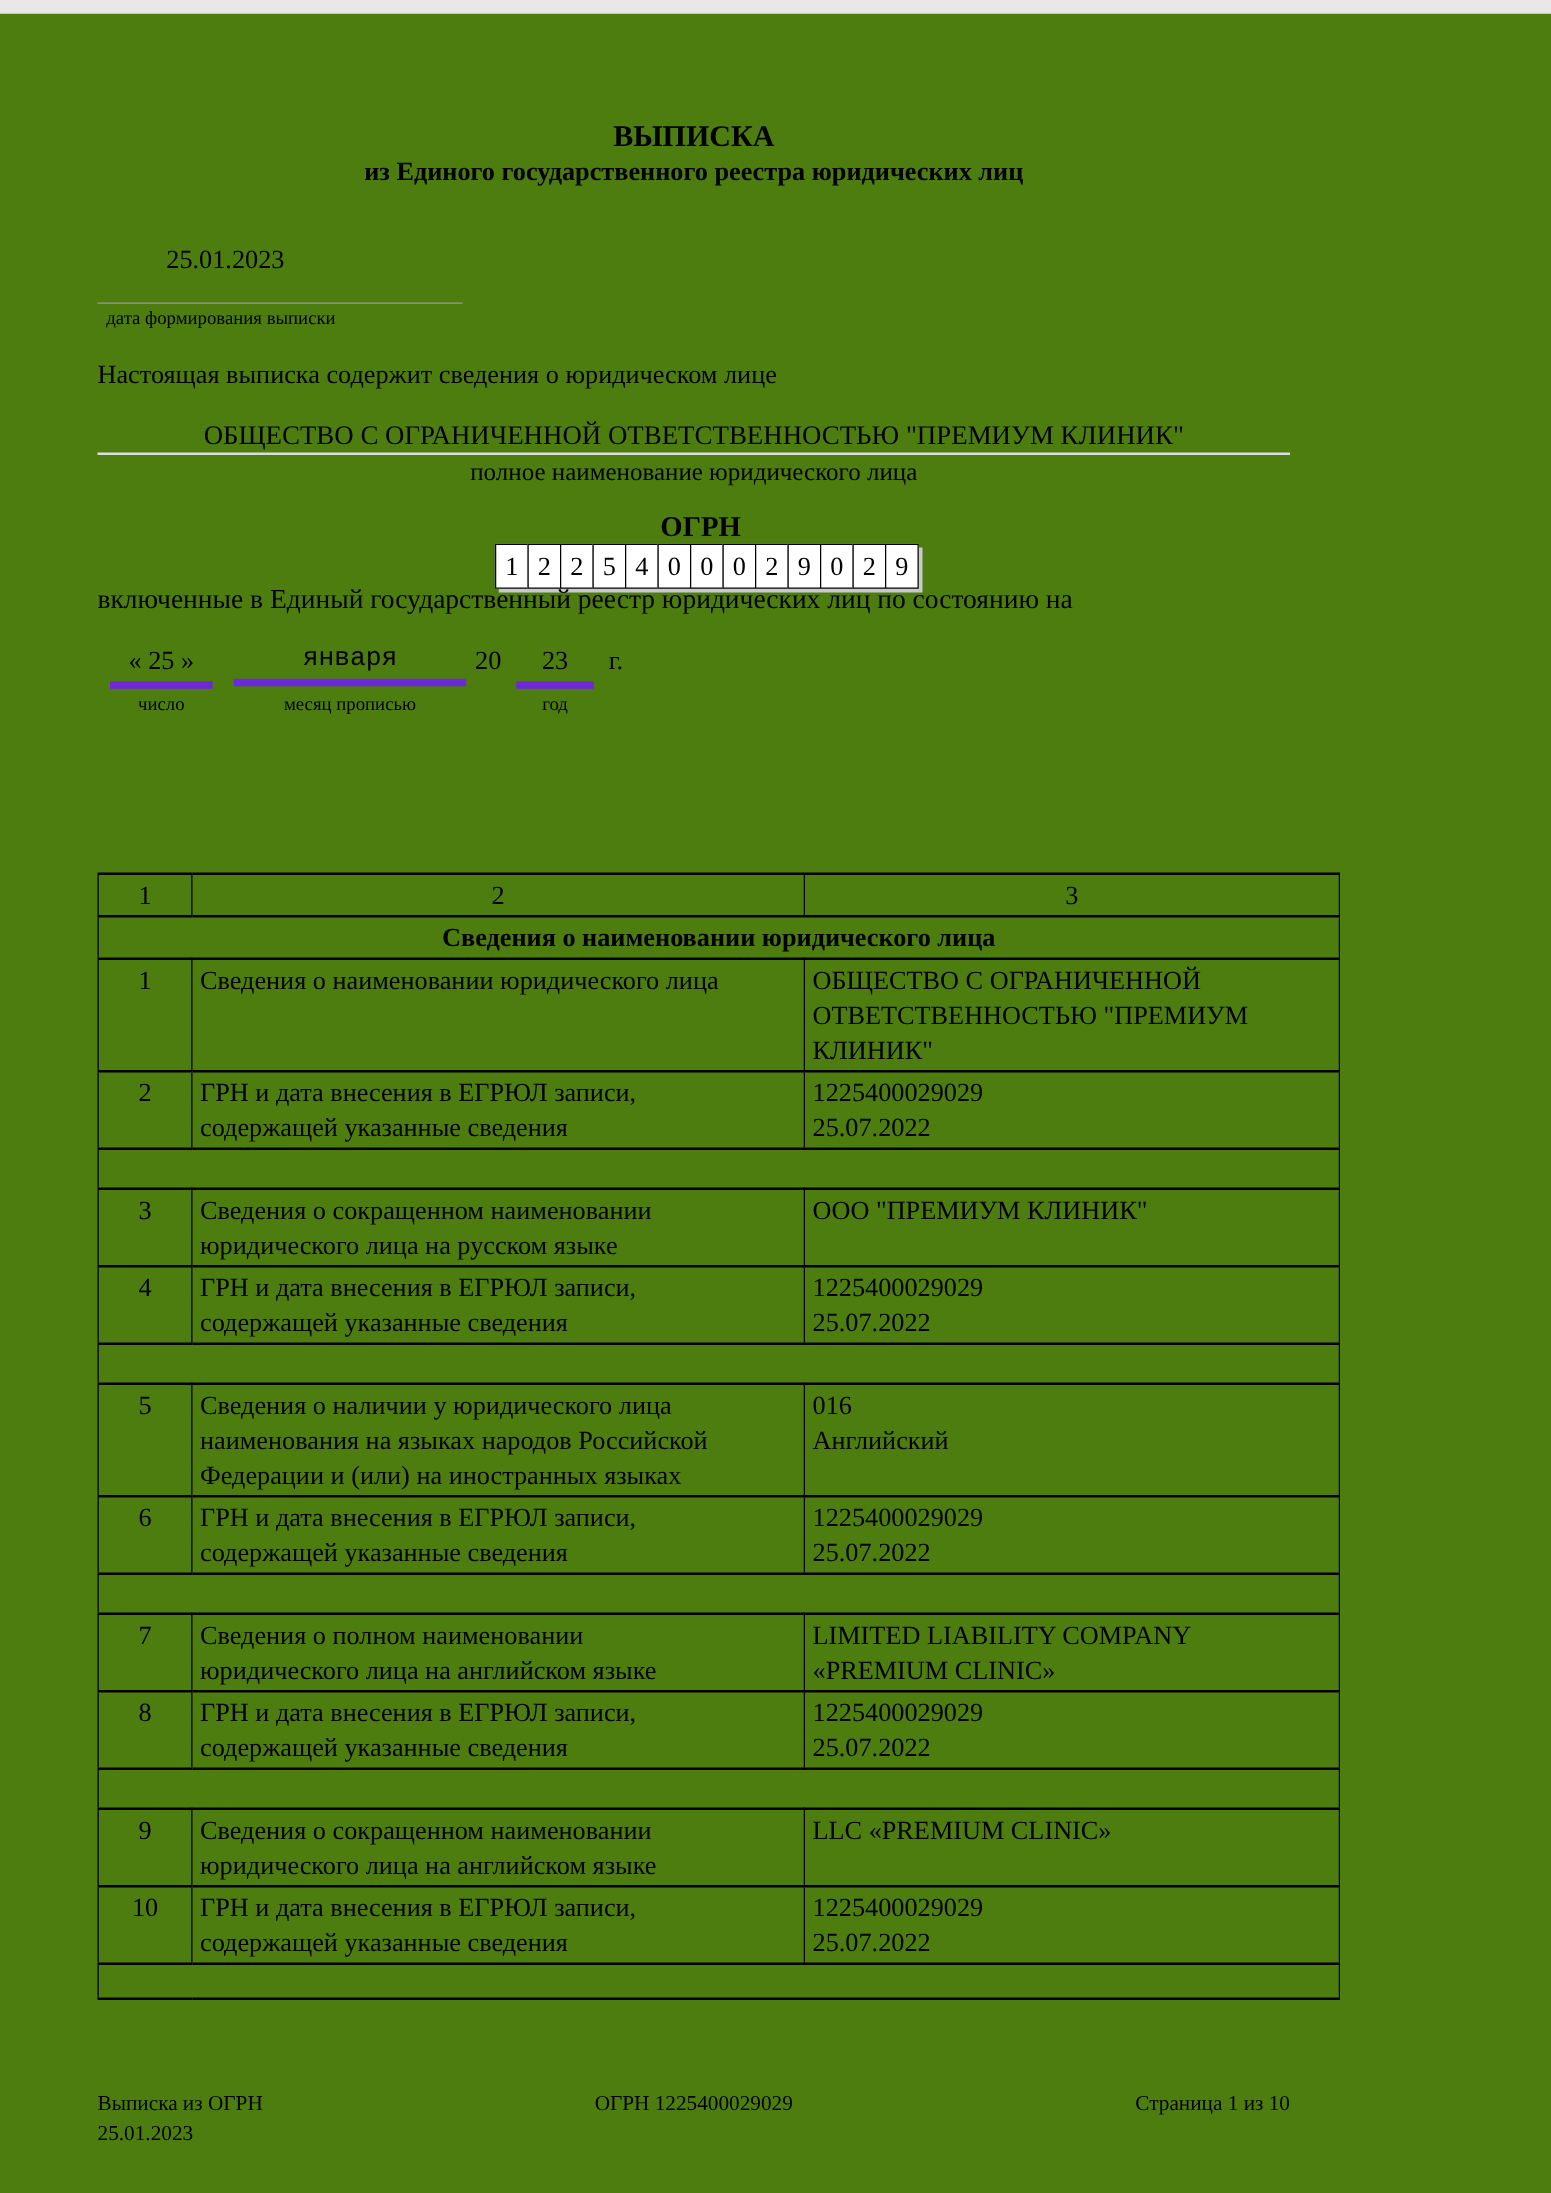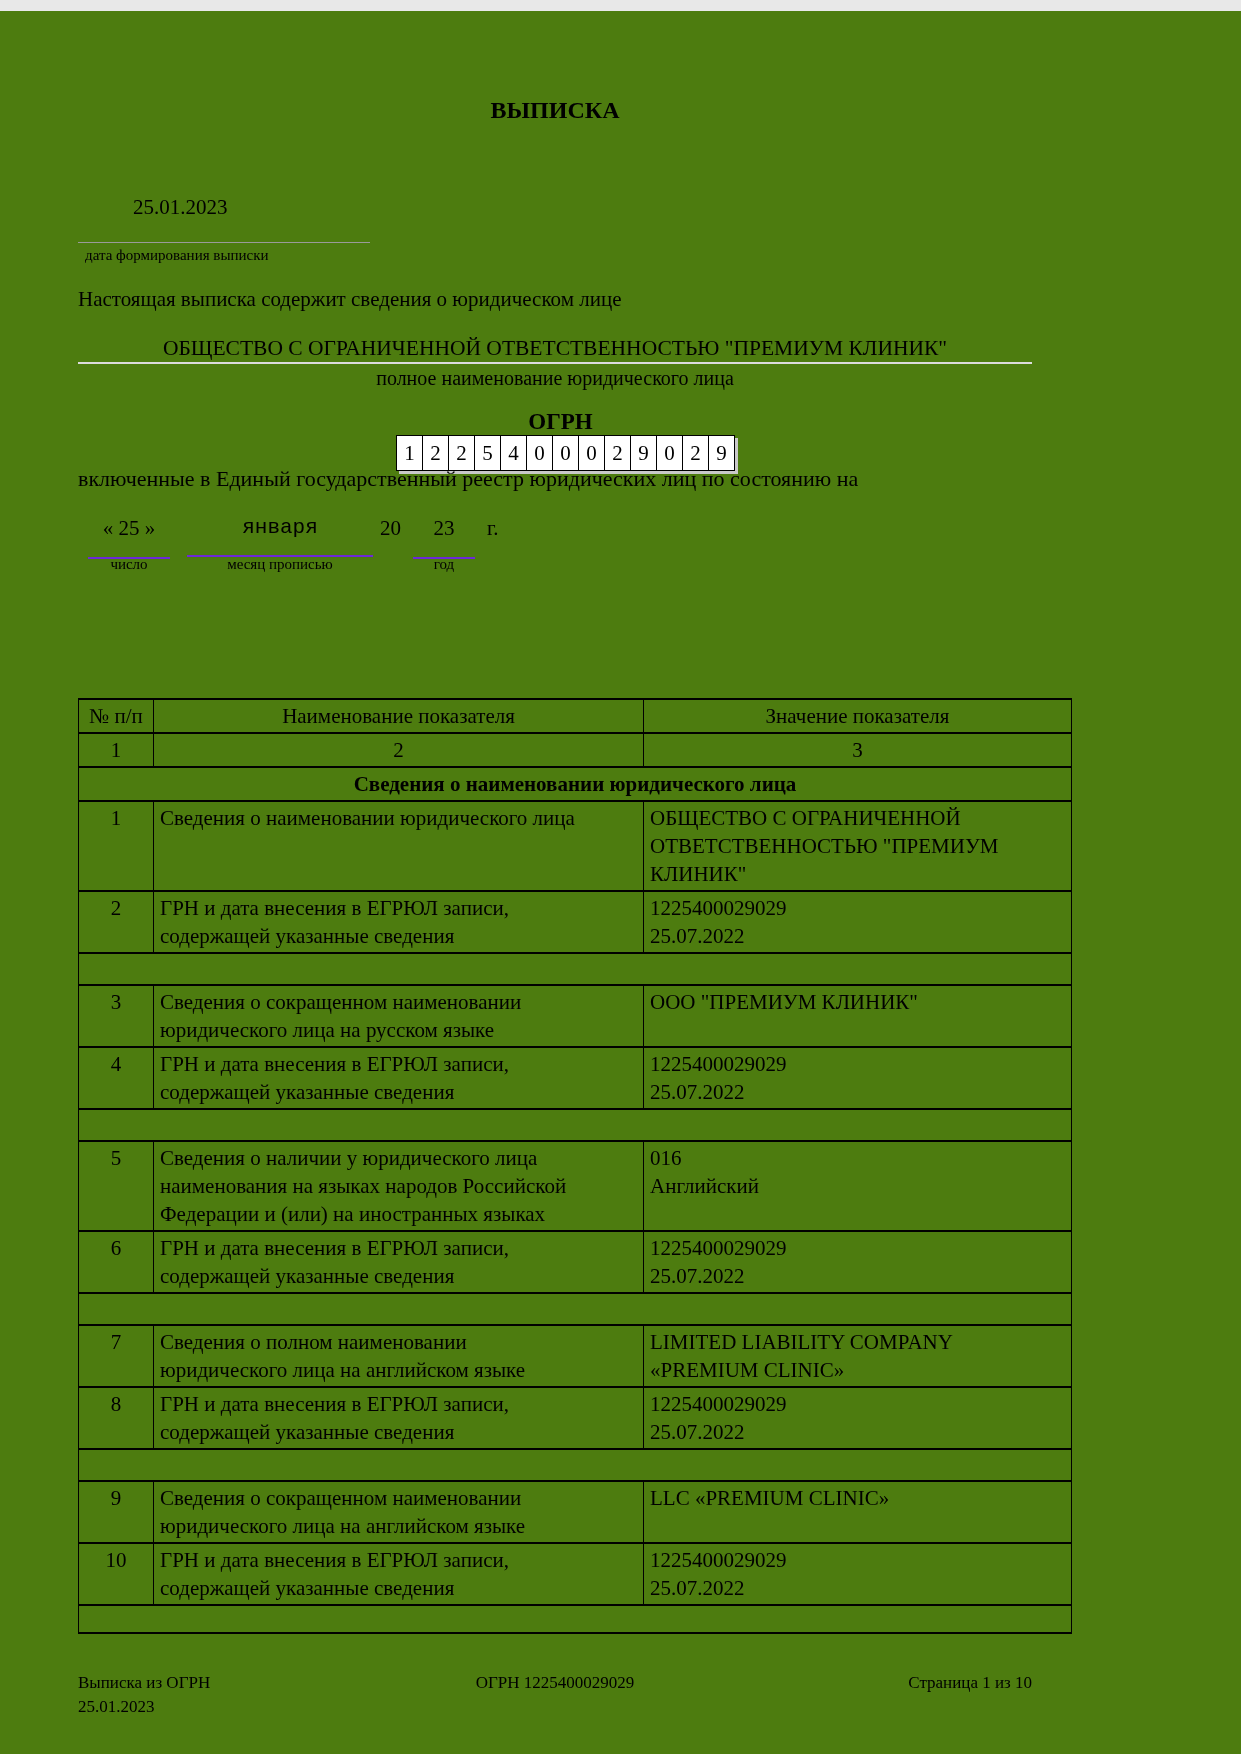--- a/index.html
+++ b/index.html
@@ -26,21 +26,21 @@
   .ogrn-label{font-weight:bold;font-size:23px;margin-right:10px;}
   .ogrn-boxes{display:flex;box-shadow:3px 3px 0 #c9c9c9;}
   .ogrn-cell{
     width:25px;height:34px;border:1px solid #000;margin-left:-1px;
     display:flex;align-items:center;justify-content:center;
     font-size:21px;background:#fff;
   }
   .ogrn-cell:first-child{margin-left:0;}
   .included{top:455px;font-size:22px;font-family:Liberation Serif, serif;}
   .date-line{position:absolute;top:505px;left:78px;width:954px;height:34px;font-size:21px;}
-  .seg{position:absolute;border-bottom:2px solid #6d28d9;text-align:center;padding-bottom:16px;}
+  .seg{position:absolute;border-bottom:6px solid #6d28d9;text-align:center;padding-bottom:4px;}
   .seg-day{left:10px;width:82px;}
   .seg-month{left:109px;width:186px;font-family:Liberation Mono, monospace;}
   .plain-20{position:absolute;left:302px;top:0;}
   .seg-year{left:335px;width:62px;}
   .plain-g{position:absolute;left:409px;top:0;}
   .date-labels{position:absolute;top:545px;left:78px;width:954px;font-size:15px;}
   .dl{position:absolute;text-align:center;}
   .dl-day{left:10px;width:82px;}
   .dl-month{left:109px;width:186px;}
   .dl-year{left:335px;width:62px;}
@@ -71,20 +71,21 @@
   .footer-left{position:absolute;left:0;top:0;}
   .footer-center{position:absolute;left:0;width:100%;text-align:center;top:0;}
   .footer-right{position:absolute;right:0;top:0;text-align:center;}
 </style>
 </head>
 <body>
 
 <div class="page">
 
   <div class="content doc-title">ВЫПИСКА</div>
+  <div class="content doc-subtitle">из Единого государственного реестра юридических лиц</div>
 
   <div class="form-date">25.01.2023</div>
   <div class="form-date-rule"></div>
   <div class="form-date-label">дата формирования выписки</div>
 
   <div class="content intro">Настоящая выписка содержит сведения о юридическом лице</div>
 
   <div class="content company-name">ОБЩЕСТВО С ОГРАНИЧЕННОЙ ОТВЕТСТВЕННОСТЬЮ "ПРЕМИУМ КЛИНИК"</div>
   <div class="company-rule"></div>
   <div class="content company-label">полное наименование юридического лица</div>
@@ -118,25 +119,20 @@
     <span class="plain-g">г.</span>
   </div>
   <div class="date-labels">
     <span class="dl dl-day">число</span>
     <span class="dl dl-month">месяц прописью</span>
     <span class="dl dl-year">год</span>
   </div>
 
   <table class="main">
     <tbody>
-        <tr class="head">
-      <th class="c1">№ п/п</th>
-      <th class="c2">Наименование показателя</th>
-      <th class="c3">Значение показателя</th>
-    </tr>
     <tr class="nums">
       <td class="c1">1</td>
       <td class="c2">2</td>
       <td class="c3">3</td>
     </tr>
     <tr class="section">
       <td colspan="3">Сведения о наименовании юридического лица</td>
     </tr>
 
     <tr>

